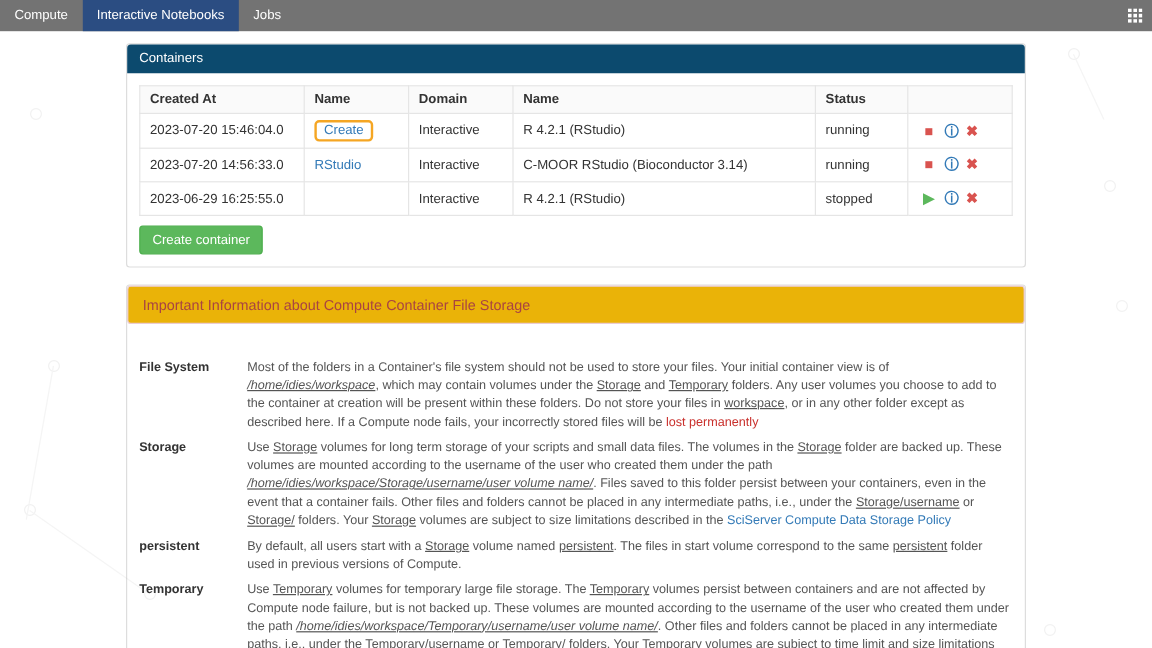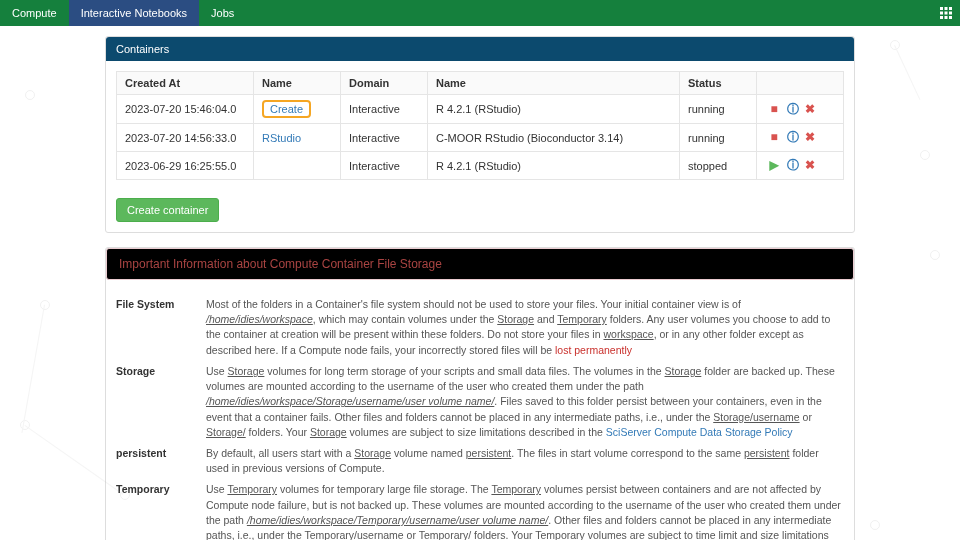--- a/index.html
+++ b/index.html
@@ -1,32 +1,32 @@
 <!DOCTYPE html>
 <html><head>
 <meta charset="utf-8">
 <style>
 html,body{margin:0;padding:0;font-family:"Helvetica Neue",Helvetica,Arial,sans-serif;font-size:11px;color:#333;background:#fff}
 body{width:960px;height:540px;overflow:hidden;position:relative}
-.topnav{background:#15803d;height:26px;display:flex;align-items:stretch;color:#fff}
+.topnav{background:#737373;height:26px;display:flex;align-items:stretch;color:#fff}
 .topnav a{color:#fff;text-decoration:none;padding:0 12px;display:flex;align-items:center;font-size:11px}
 .topnav a.active{background:#2b4d82}
 .topnav .grid-icon{margin-left:auto;padding:0 8px;display:flex;align-items:center}
 .page{max-width:750px;margin:10px auto 0}
 .panel{border:1px solid #ddd;border-radius:3px;margin-bottom:14px;background:#fff}
 .panel-heading{background:#0c4a6e;color:#fff;padding:6px 10px;border-radius:3px 3px 0 0;font-size:11px}
 .panel-body{padding:10px}
 table.containers{width:100%;border-collapse:collapse;font-size:11px}
 table.containers th,table.containers td{border:1px solid #e5e5e5;padding:5px 8px;text-align:left;vertical-align:middle}
 table.containers th{background:#fafafa;color:#333}
 td.actions{white-space:nowrap}
 .link{color:#337ab7;text-decoration:none}
 .hi{display:inline-block;border:2px solid #f5a623;border-radius:4px;padding:1px 6px}
-.btn-success{display:inline-block;margin-top:18px;background:#5cb85c;border:1px solid #4cae4c;color:#fff;padding:5px 10px;border-radius:3px;font-size:11px}
-.alert{background:#000000;border:1px solid #ebccd1;color:#a94442;border-radius:3px;padding:8px 12px;margin-bottom:7px;font-size:12px}
+.btn-success{display:inline-block;margin-top:8px;background:#5cb85c;border:1px solid #4cae4c;color:#fff;padding:5px 10px;border-radius:3px;font-size:11px}
+.alert{background:#eab308;border:1px solid #ebccd1;color:#a94442;border-radius:3px;padding:8px 12px;margin-bottom:19px;font-size:12px}
 .info-body{font-size:10.5px;color:#555;line-height:1.45}
 .info-row{display:flex;margin-bottom:6px}
 .info-label{width:80px;flex-shrink:0;text-align:left;font-weight:bold;color:#333;padding-right:10px}
 .info-text{flex:1}
 .info-text a{color:#337ab7;text-decoration:none}
 .info-text .u{text-decoration:underline}
 .info-text .it{font-style:italic;text-decoration:underline}
 .info-text .lost{color:#c9302c;}
 .icon{display:inline-block;width:10px;text-align:center;font-weight:bold;margin:0 4px;font-size:12px}
 .i-stop{color:#d9534f}

